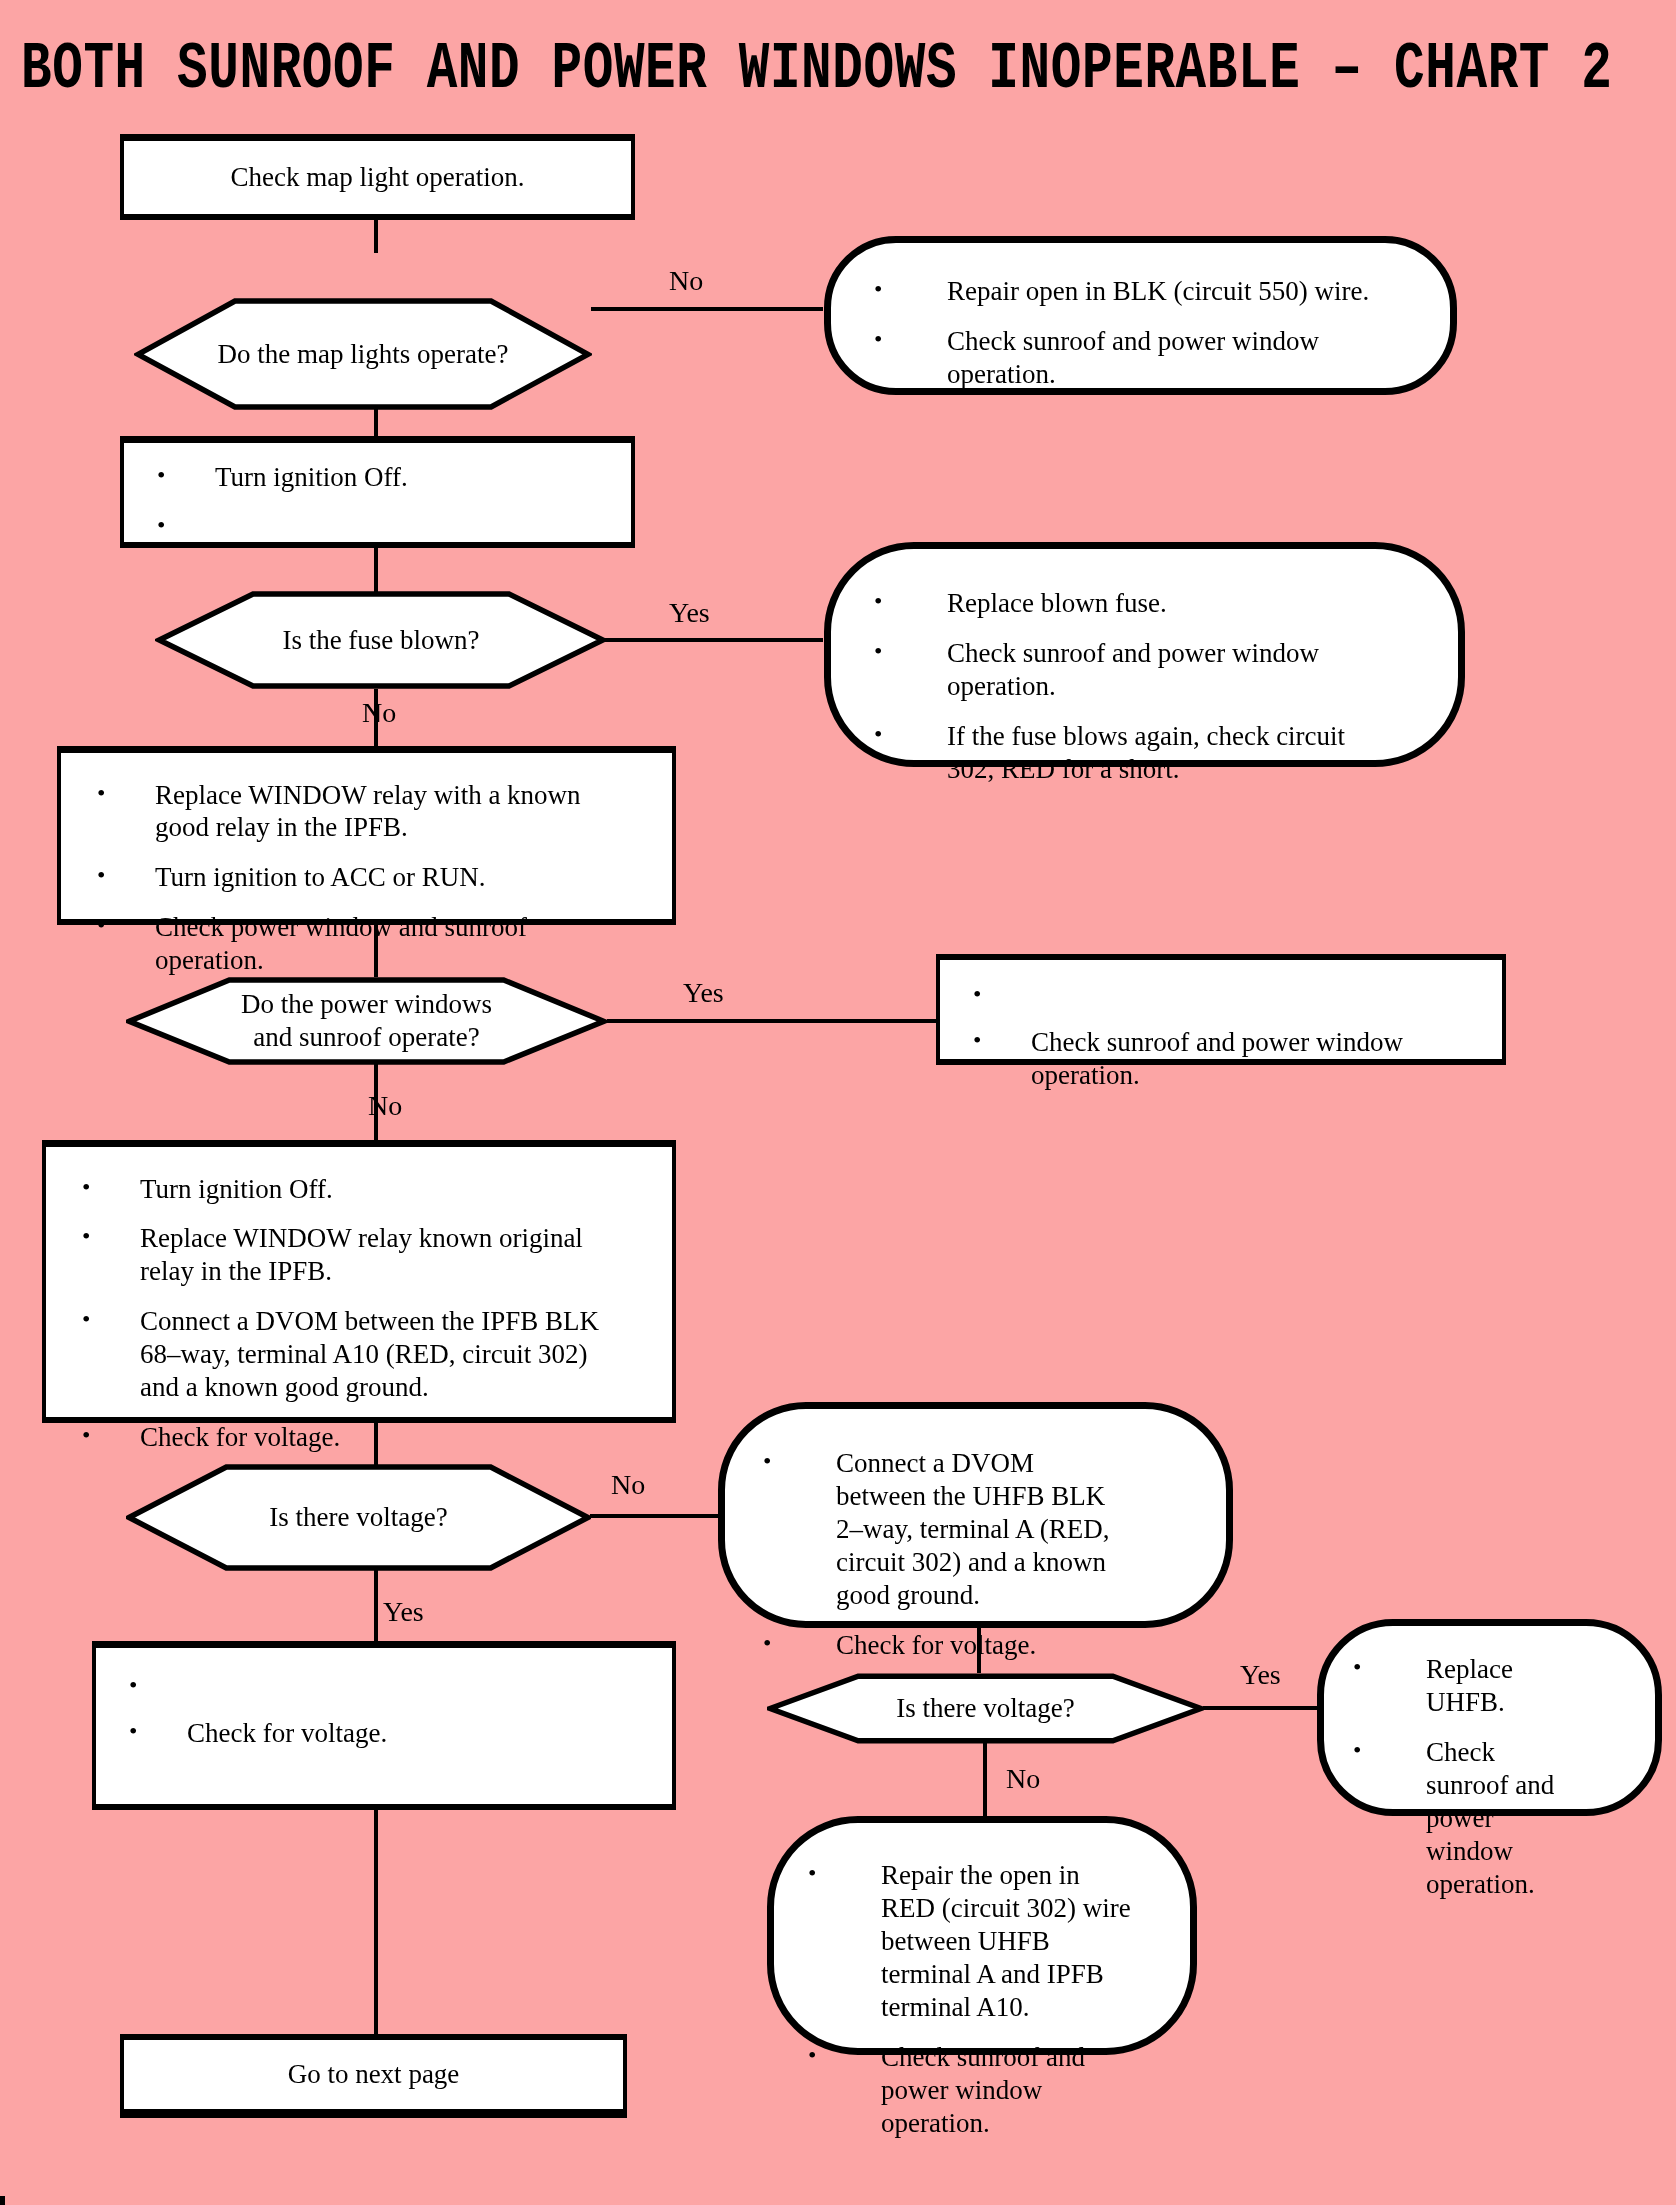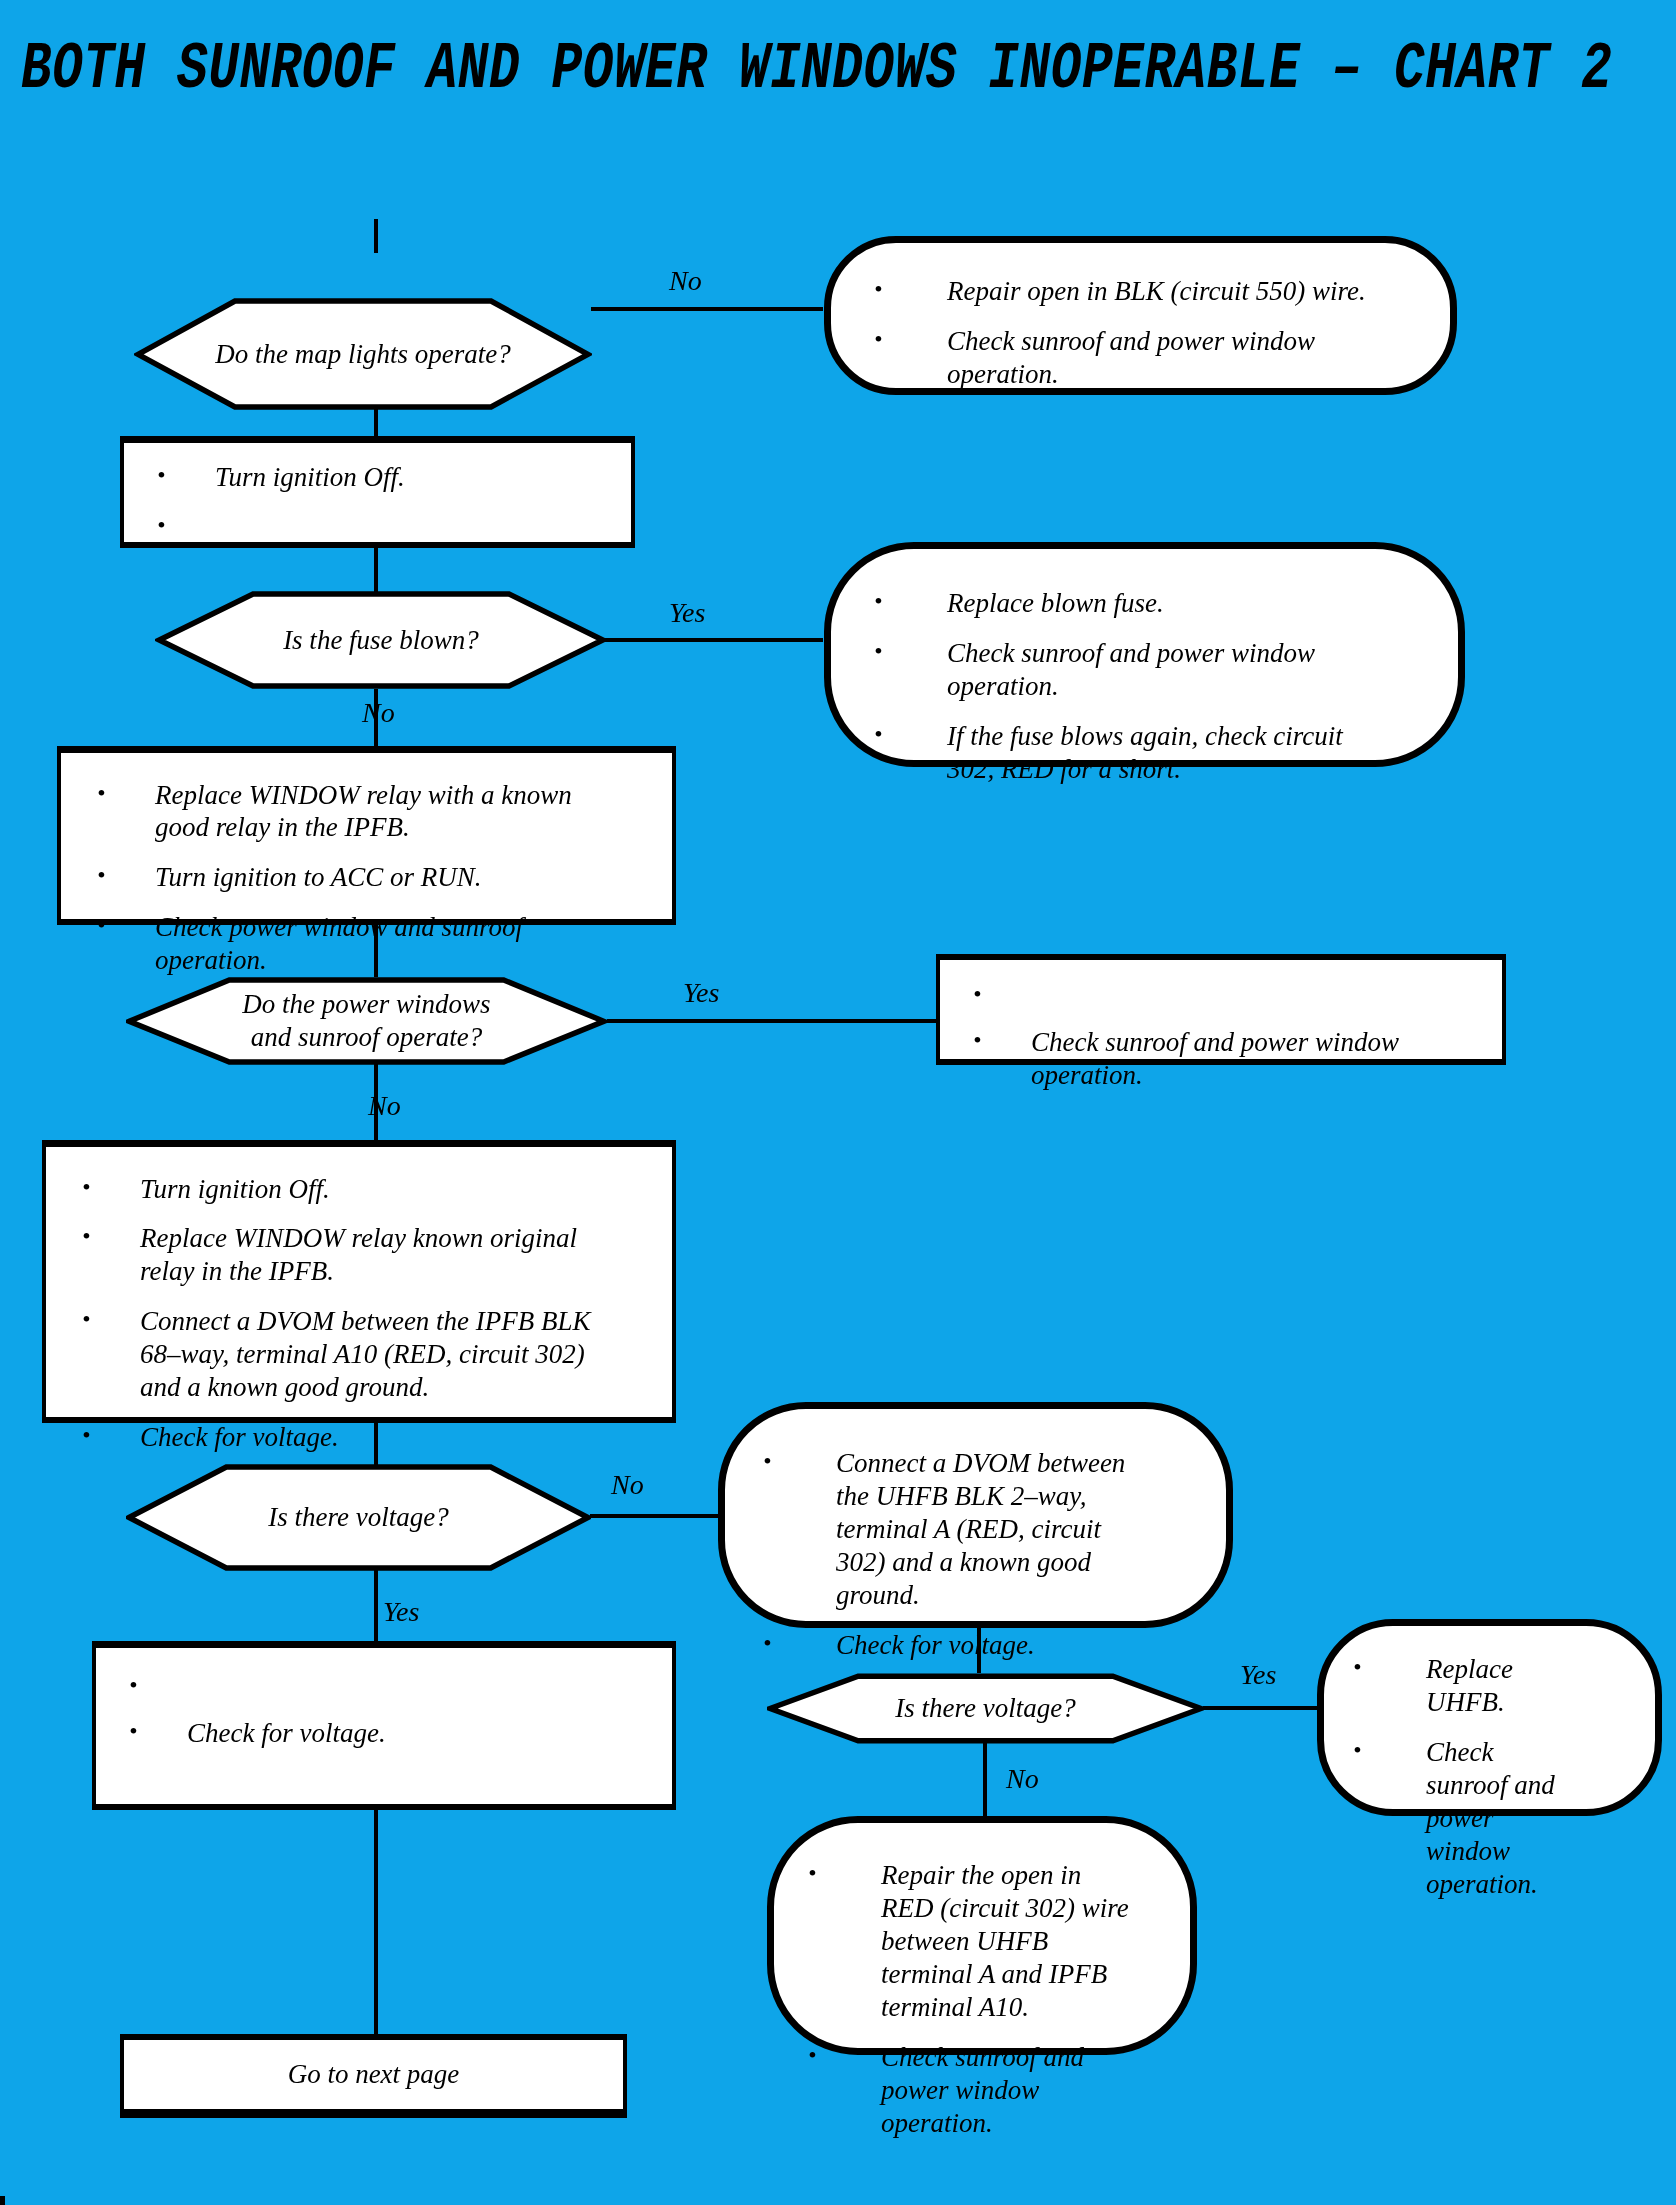--- a/index.html
+++ b/index.html
@@ -1,17 +1,17 @@
 <!DOCTYPE html>
 <html style="font-size:9.7px"><head>
 <meta charset="utf-8">
 <style>
   html,body{margin:0;padding:0;background:#fff;}
-  #canvas{position:relative;width:1676px;height:2205px;background:#0ea5e9;
-          font-family:"Liberation Serif", serif;color:#000;font-style:italic;}
+  #canvas{position:relative;width:1676px;height:2205px;background:#fca5a5;
+          font-family:"Liberation Serif", serif;color:#000;}
   .title{position:absolute;white-space:nowrap;font-family:"Liberation Mono", monospace;
          font-weight:bold;font-size:51px;transform:scaleY(1.32);transform-origin:top left;
          letter-spacing:0.6px;}
   .box{position:absolute;background:#fff;border:4.3px solid #000;
        border-top-width:7.3px;border-bottom-width:6.7px;box-sizing:border-box;}
   .rbox{position:absolute;background:#fff;border:7.3px solid #000;box-sizing:border-box;}
   .hex{position:absolute;}
   .hex svg{position:absolute;left:0;top:0;}
   .hex .q{position:absolute;left:0;top:0;right:0;bottom:0;display:flex;
           align-items:center;justify-content:center;text-align:center;
@@ -57,20 +57,23 @@
   <div class="lbl" style="left:357px;top:370px;">Yes</div>
   <div class="lbl" style="left:669px;top:597px;">Yes</div>
   <div class="lbl" style="left:362px;top:697px;">No</div>
   <div class="lbl" style="left:683px;top:977px;">Yes</div>
   <div class="lbl" style="left:368px;top:1090px;">No</div>
   <div class="lbl" style="left:611px;top:1469px;">No</div>
   <div class="lbl" style="left:383px;top:1596px;">Yes</div>
   <div class="lbl" style="left:1240px;top:1659px;">Yes</div>
   <div class="lbl" style="left:1006px;top:1763px;">No</div>
 
+  <div class="box" style="left:120px;top:134px;width:515px;height:86px;">
+    <div class="center-text">Check map light operation.</div>
+  </div>
 
   <div class="hex" style="left:134px;top:253px;width:458px;height:112px;margin-top:45px;">
     <svg width="458" height="112" viewBox="0 0 753 185">
       <polygon points="5,93 165,5 588,5 748,93 588,180 165,180" fill="#fff" stroke="#000" stroke-width="9"></polygon>
     </svg>
     <div class="q">Do the map lights operate?</div>
   </div>
 
   <div class="rbox" style="left:824px;top:236px;width:633px;height:159px;border-radius:72px;padding:32px 24px 0 43px;">
     <div class="rows">

